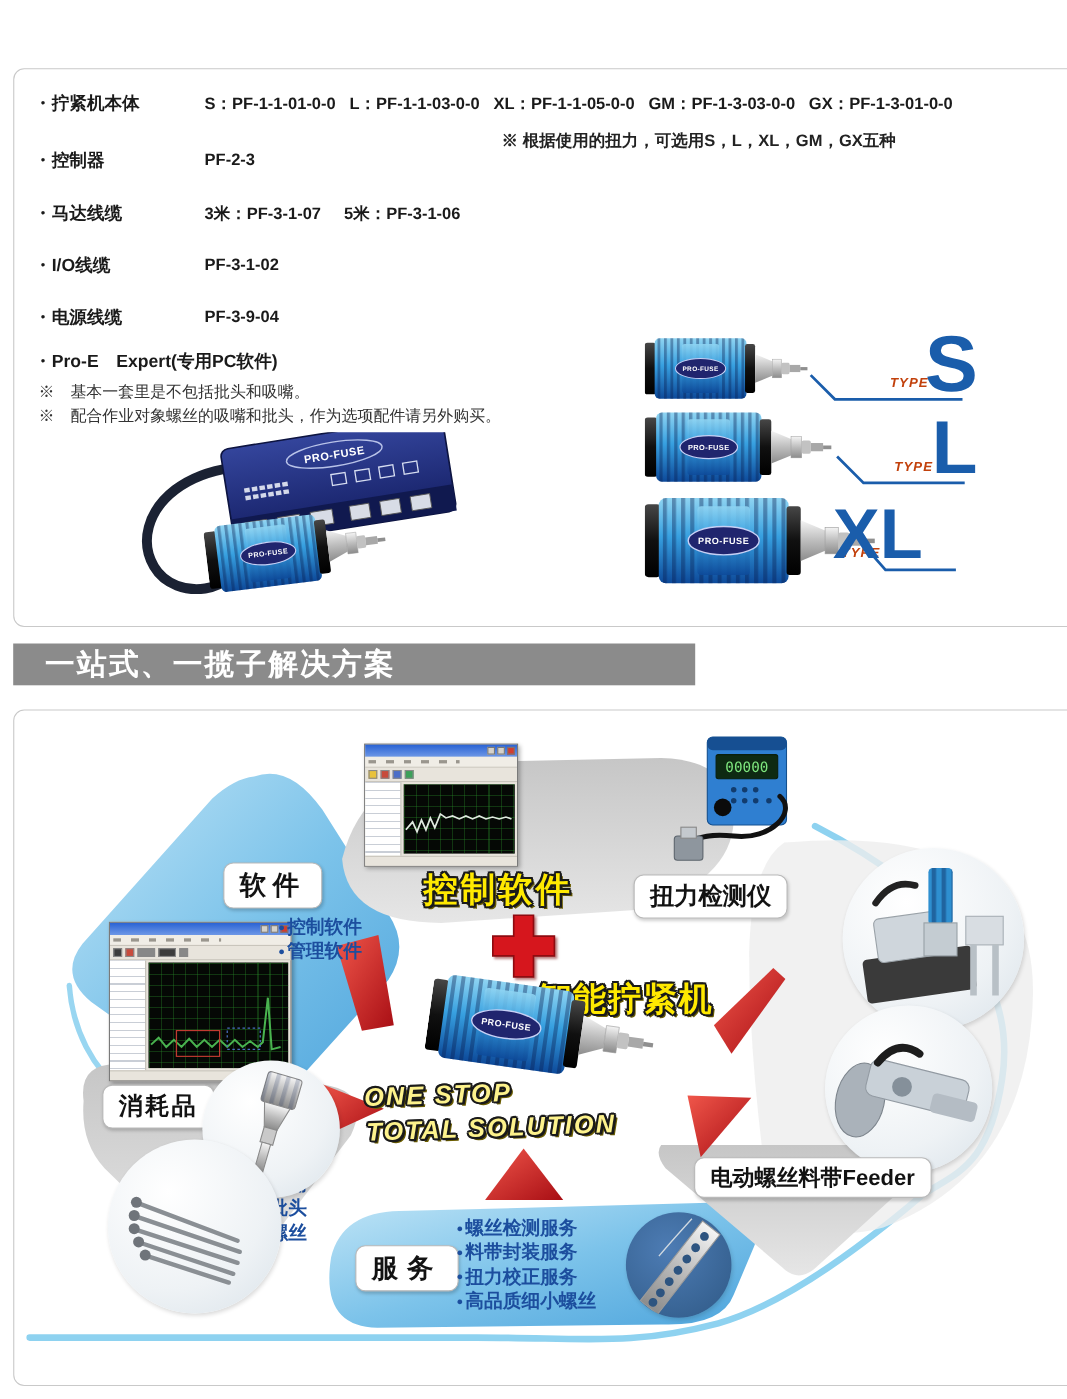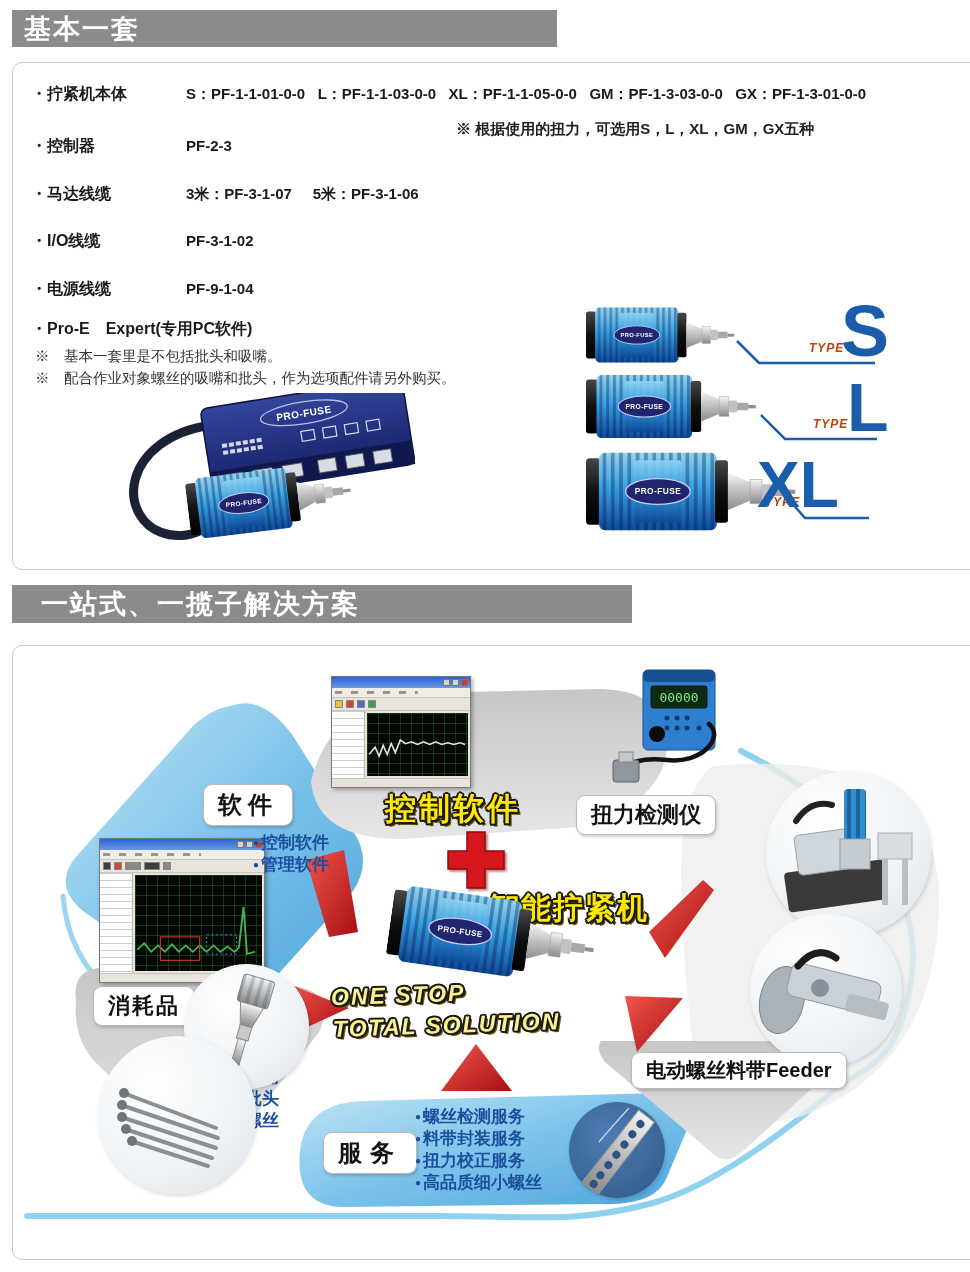--- a/index.html
+++ b/index.html
@@ -104,43 +104,40 @@
         <rect x="140" y="12" width="14" height="68" rx="3" fill="url(#gCap)"></rect>
         <polygon points="154,26 178,36 178,56 154,66" fill="url(#gSilver)"></polygon>
         <rect x="178" y="33" width="13" height="26" fill="url(#gSilver)" stroke="#9a9a9a" stroke-width="0.6"></rect>
         <rect x="191" y="38" width="11" height="16" rx="2" fill="#c2c2c2"></rect>
         <rect x="202" y="41" width="15" height="10" fill="#a8a8a8"></rect>
         <rect x="217" y="44" width="10" height="4.5" fill="#8f8f8f"></rect>
       </symbol>
     </defs>
   </svg>
 
-  <div class="bar" style="left:12px;top:10px;width:545px;height:37px;">
-    <span>基本一套</span>
-  </div>
 
   <div class="panel" style="left:12px;top:62px;width:944px;height:506px;">
 
     <span class="row-lbl" style="left:18px;top:21px;">・拧紧机本体</span>
     <span class="row-val" style="left:173px;top:22px;">S：PF-1-1-01-0-0   L：PF-1-1-03-0-0   XL：PF-1-1-05-0-0   GM：PF-1-3-03-0-0   GX：PF-1-3-01-0-0</span>
 
     <span class="note" style="left:443px;top:55px;">※ 根据使用的扭力，可选用S，L，XL，GM，GX五种</span>
 
     <span class="row-lbl" style="left:18px;top:73px;">・控制器</span>
     <span class="row-val" style="left:173px;top:74px;">PF-2-3</span>
 
     <span class="row-lbl" style="left:18px;top:121px;">・马达线缆</span>
     <span class="row-val" style="left:173px;top:122px;">3米：PF-3-1-07     5米：PF-3-1-06</span>
 
     <span class="row-lbl" style="left:18px;top:168px;">・I/O线缆</span>
     <span class="row-val" style="left:173px;top:169px;">PF-3-1-02</span>
 
 
     <span class="row-lbl" style="left:18px;top:216px;">・电源线缆</span>
-    <span class="row-val" style="left:173px;top:217px;">PF-9-1-04</span>
+    <span class="row-val" style="left:173px;top:217px;">PF-3-9-04</span>
 
     <span class="row-lbl" style="left:18px;top:256px;">・Pro-E　Expert(专用PC软件)</span>
 
     <span class="footnote" style="left:22px;top:284px;">※　基本一套里是不包括批头和吸嘴。</span>
     <span class="footnote" style="left:22px;top:306px;">※　配合作业对象螺丝的吸嘴和批头，作为选项配件请另外购买。</span>
 
     <svg class="abs" style="left:95px;top:330px;" width="310" height="175" viewBox="0 0 310 175">
       <path d="M 180,38 C 60,8 6,78 32,122 C 52,156 112,144 104,114" fill="none" stroke="#1b2233" stroke-width="9" stroke-linecap="round"></path>
       <circle cx="104" cy="114" r="8" fill="#23293a"></circle>
       <g transform="translate(92,16) rotate(-9)">

